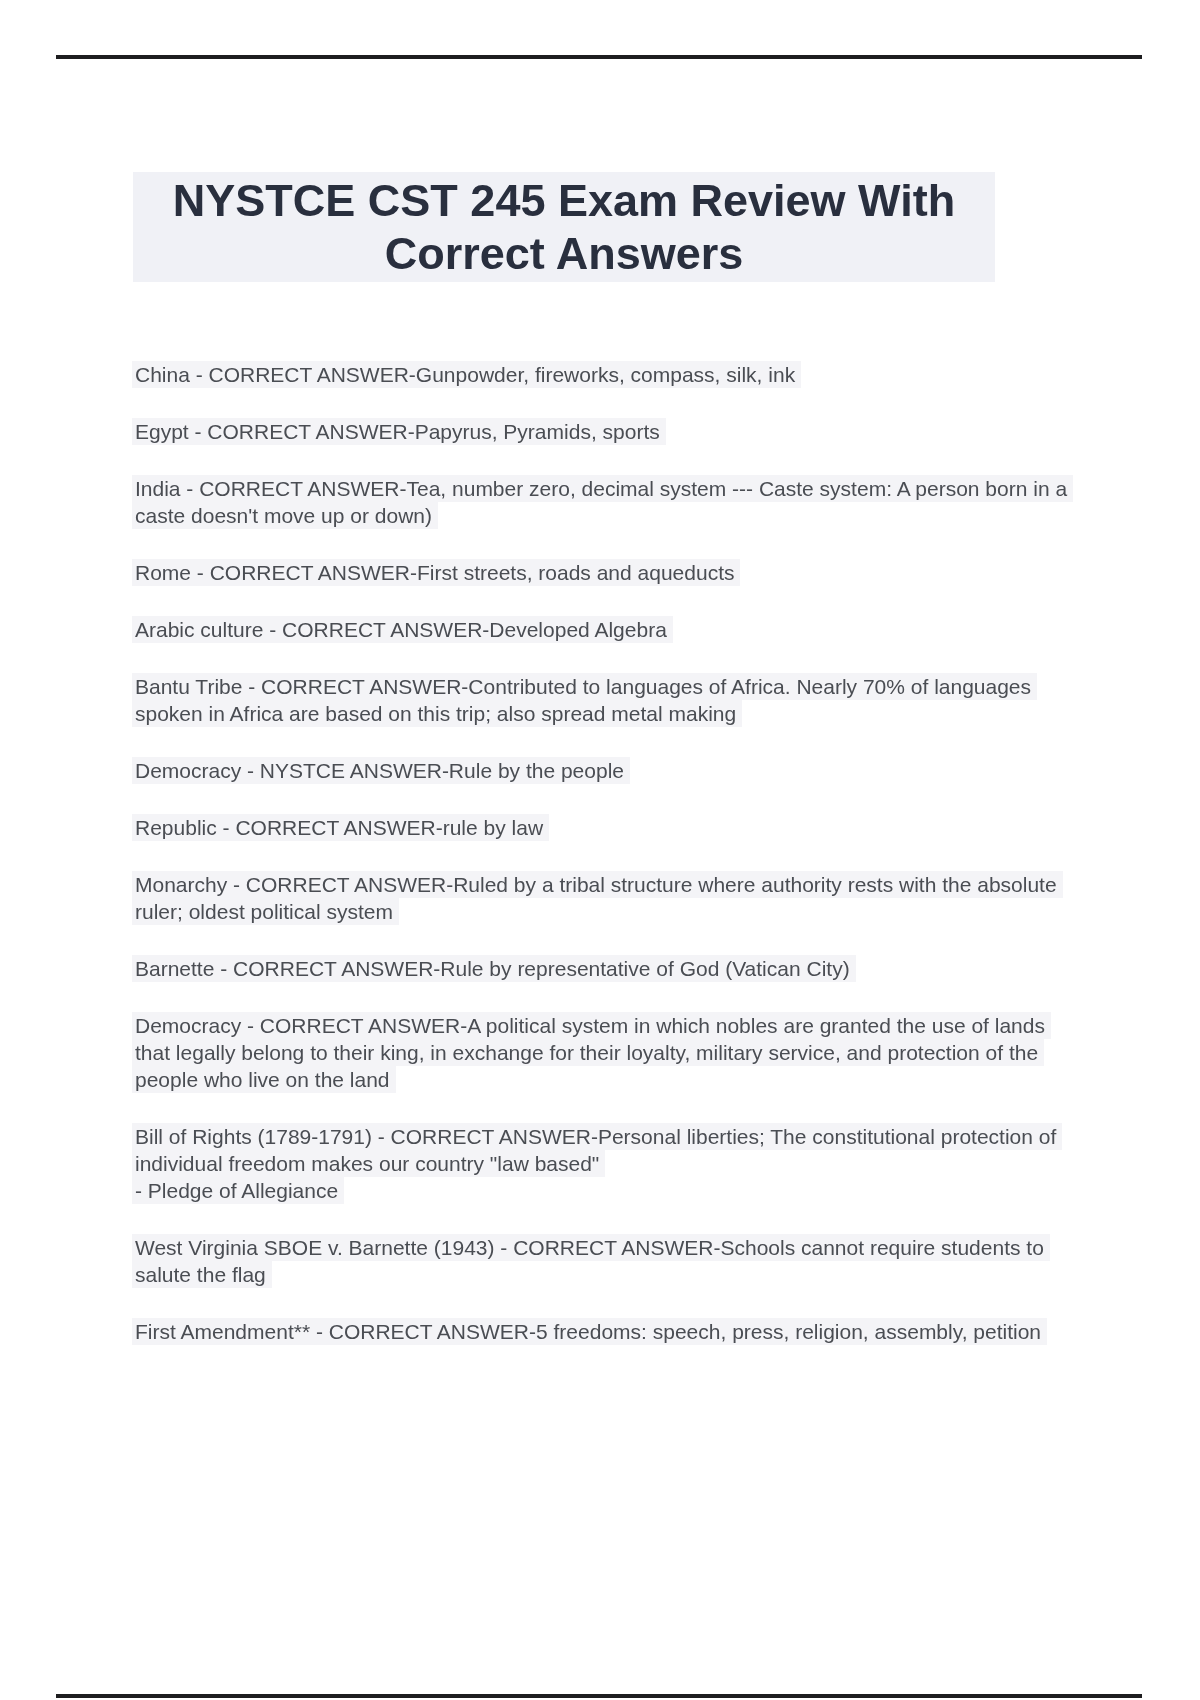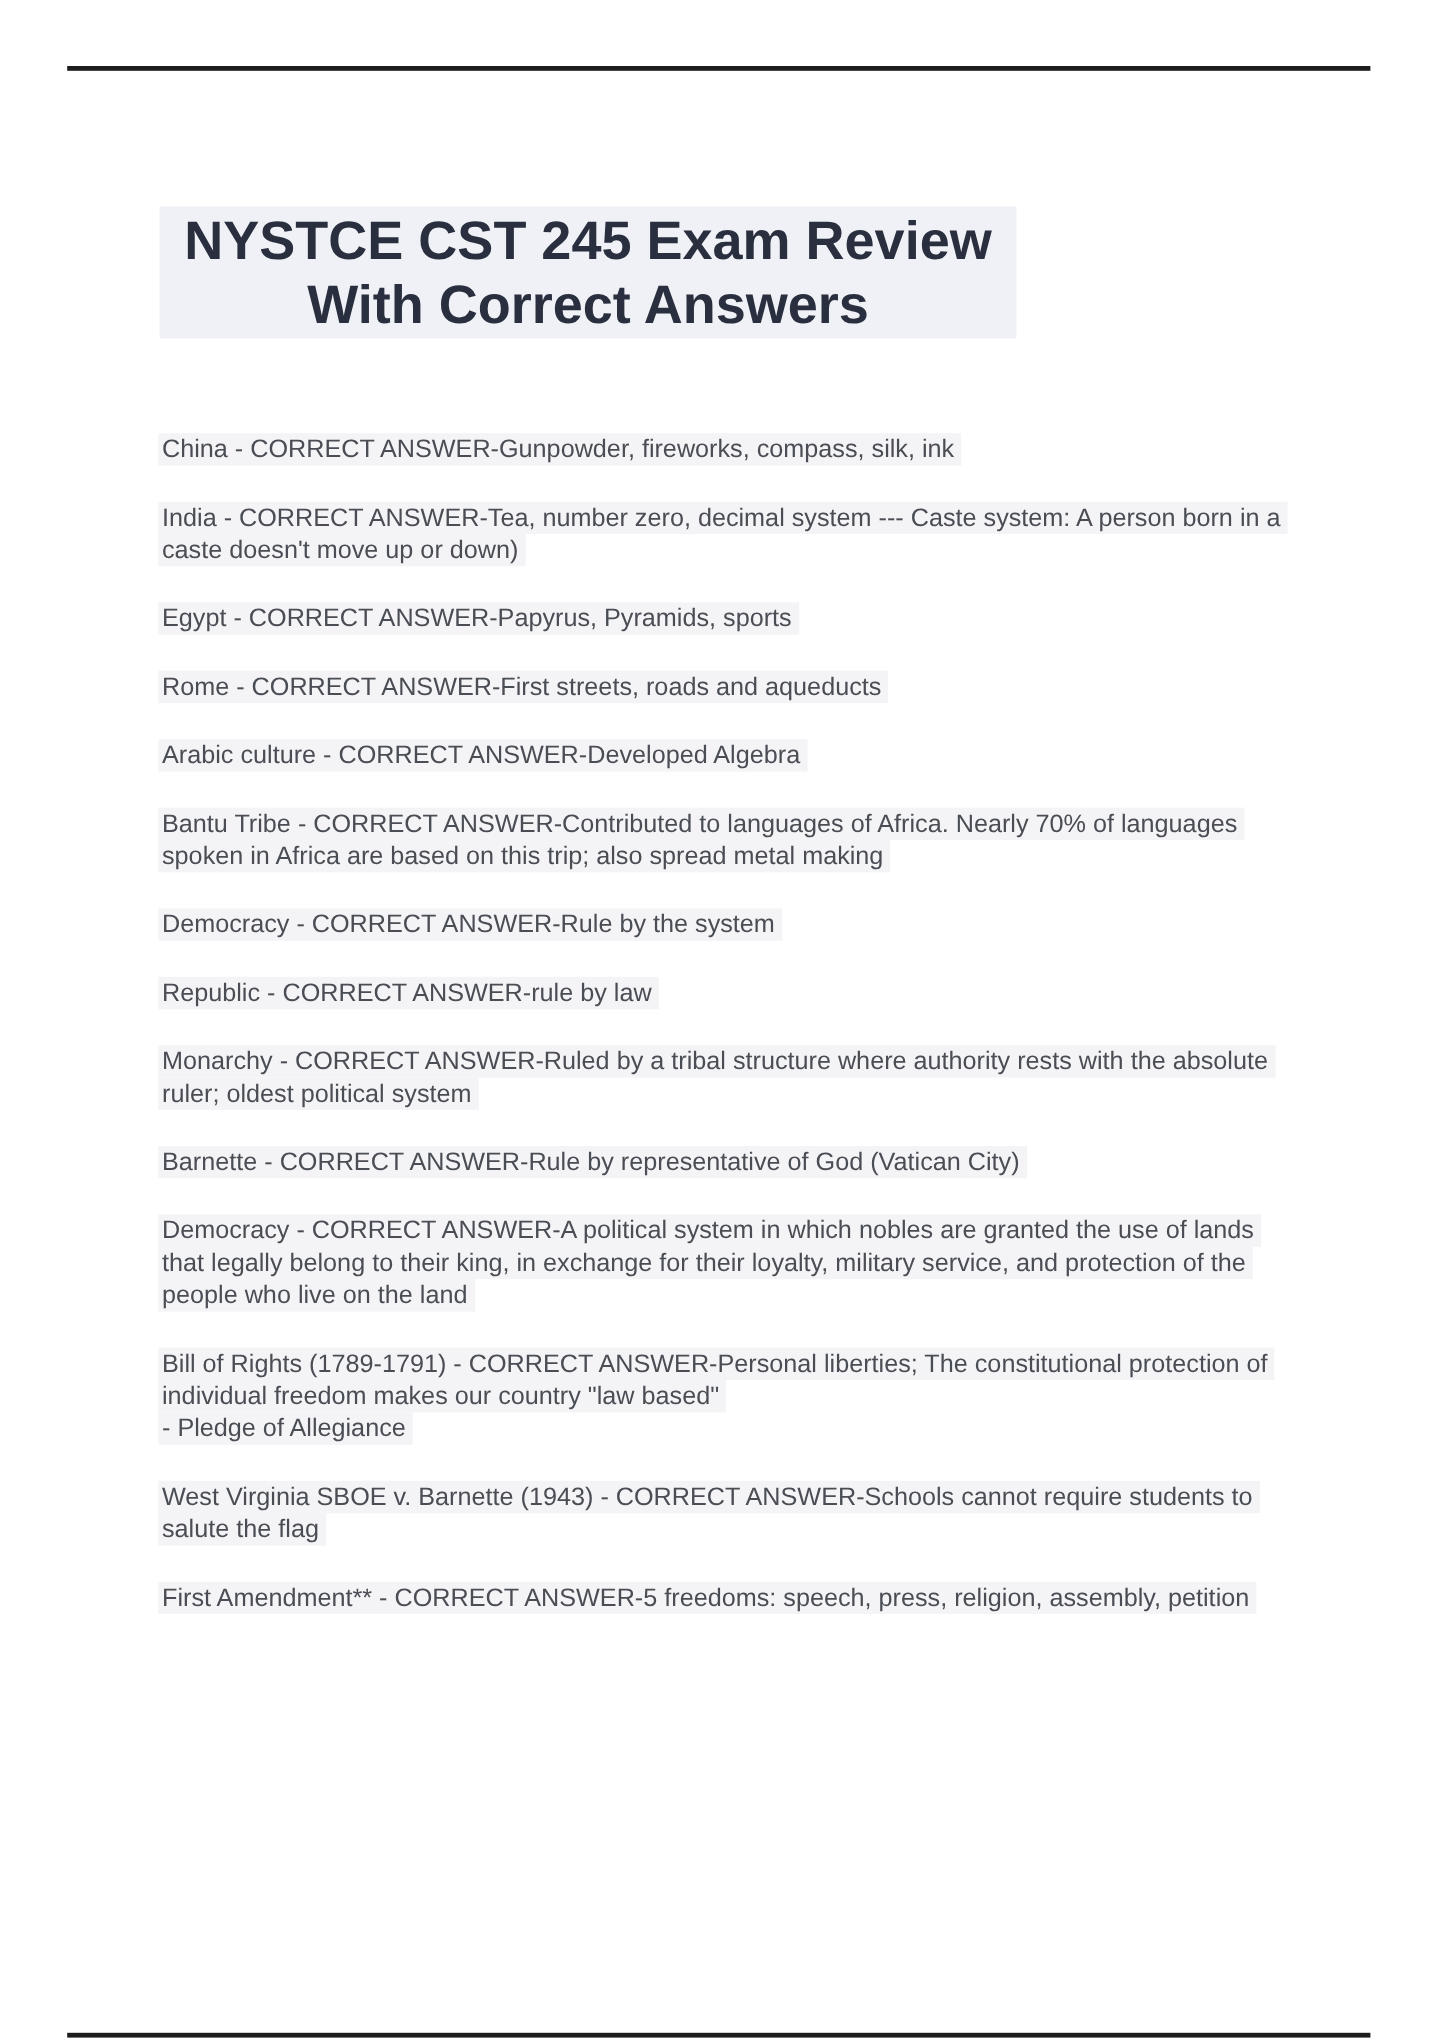--- a/index.html
+++ b/index.html
@@ -26,21 +26,21 @@
     width: 1086px;
     height: 4px;
     background: var(--rule);
   }
   .rule-top { top: 55px; }
   .rule-bottom { top: 1694px; }
   .title-block {
     position: absolute;
     left: 133px;
     top: 172px;
-    width: 714px;
+    width: 862px;
     min-height: 110px;
     background: var(--title-bg);
     color: var(--title-text);
     font-size: 45px;
     line-height: 53px;
     font-weight: bold;
     text-align: center;
     padding: 2px 10px;
     letter-spacing: 0px;
   }
@@ -67,26 +67,26 @@
 </style>
 </head>
 <body>
 
 <div class="rule rule-top"></div>
 
 <div class="title-block">NYSTCE CST 245 Exam Review With Correct Answers</div>
 
 <div class="qa-list">
     <p class="qa-item"><span class="hl">China - CORRECT ANSWER-Gunpowder, fireworks, compass, silk, ink</span></p>
+    <p class="qa-item"><span class="hl">Egypt - CORRECT ANSWER-Papyrus, Pyramids, sports</span></p>
     <p class="qa-item"><span class="hl">India - CORRECT ANSWER-Tea, number zero, decimal system --- Caste system: A person born in a caste doesn't move up or down)</span></p>
-    <p class="qa-item"><span class="hl">Egypt - CORRECT ANSWER-Papyrus, Pyramids, sports</span></p>
     <p class="qa-item"><span class="hl">Rome - CORRECT ANSWER-First streets, roads and aqueducts</span></p>
     <p class="qa-item"><span class="hl">Arabic culture - CORRECT ANSWER-Developed Algebra</span></p>
     <p class="qa-item"><span class="hl">Bantu Tribe - CORRECT ANSWER-Contributed to languages of Africa. Nearly 70% of languages spoken in Africa are based on this trip; also spread metal making</span></p>
-    <p class="qa-item"><span class="hl">Democracy - CORRECT ANSWER-Rule by the system</span></p>
+    <p class="qa-item"><span class="hl">Democracy - NYSTCE ANSWER-Rule by the people</span></p>
     <p class="qa-item"><span class="hl">Republic - CORRECT ANSWER-rule by law</span></p>
     <p class="qa-item"><span class="hl">Monarchy - CORRECT ANSWER-Ruled by a tribal structure where authority rests with the absolute ruler; oldest political system</span></p>
     <p class="qa-item"><span class="hl">Barnette - CORRECT ANSWER-Rule by representative of God (Vatican City)</span></p>
     <p class="qa-item"><span class="hl">Democracy - CORRECT ANSWER-A political system in which nobles are granted the use of lands that legally belong to their king, in exchange for their loyalty, military service, and protection of the people who live on the land</span></p>
     <p class="qa-item"><span class="hl">Bill of Rights (1789-1791) - CORRECT ANSWER-Personal liberties; The constitutional protection of individual freedom makes our country "law based"</span><br><span class="hl">- Pledge of Allegiance</span></p>
     <p class="qa-item"><span class="hl">West Virginia SBOE v. Barnette (1943) - CORRECT ANSWER-Schools cannot require students to salute the flag</span></p>
     <p class="qa-item"><span class="hl">First Amendment** - CORRECT ANSWER-5 freedoms: speech, press, religion, assembly, petition</span></p>
   </div>
 
 <div class="rule rule-bottom"></div>

